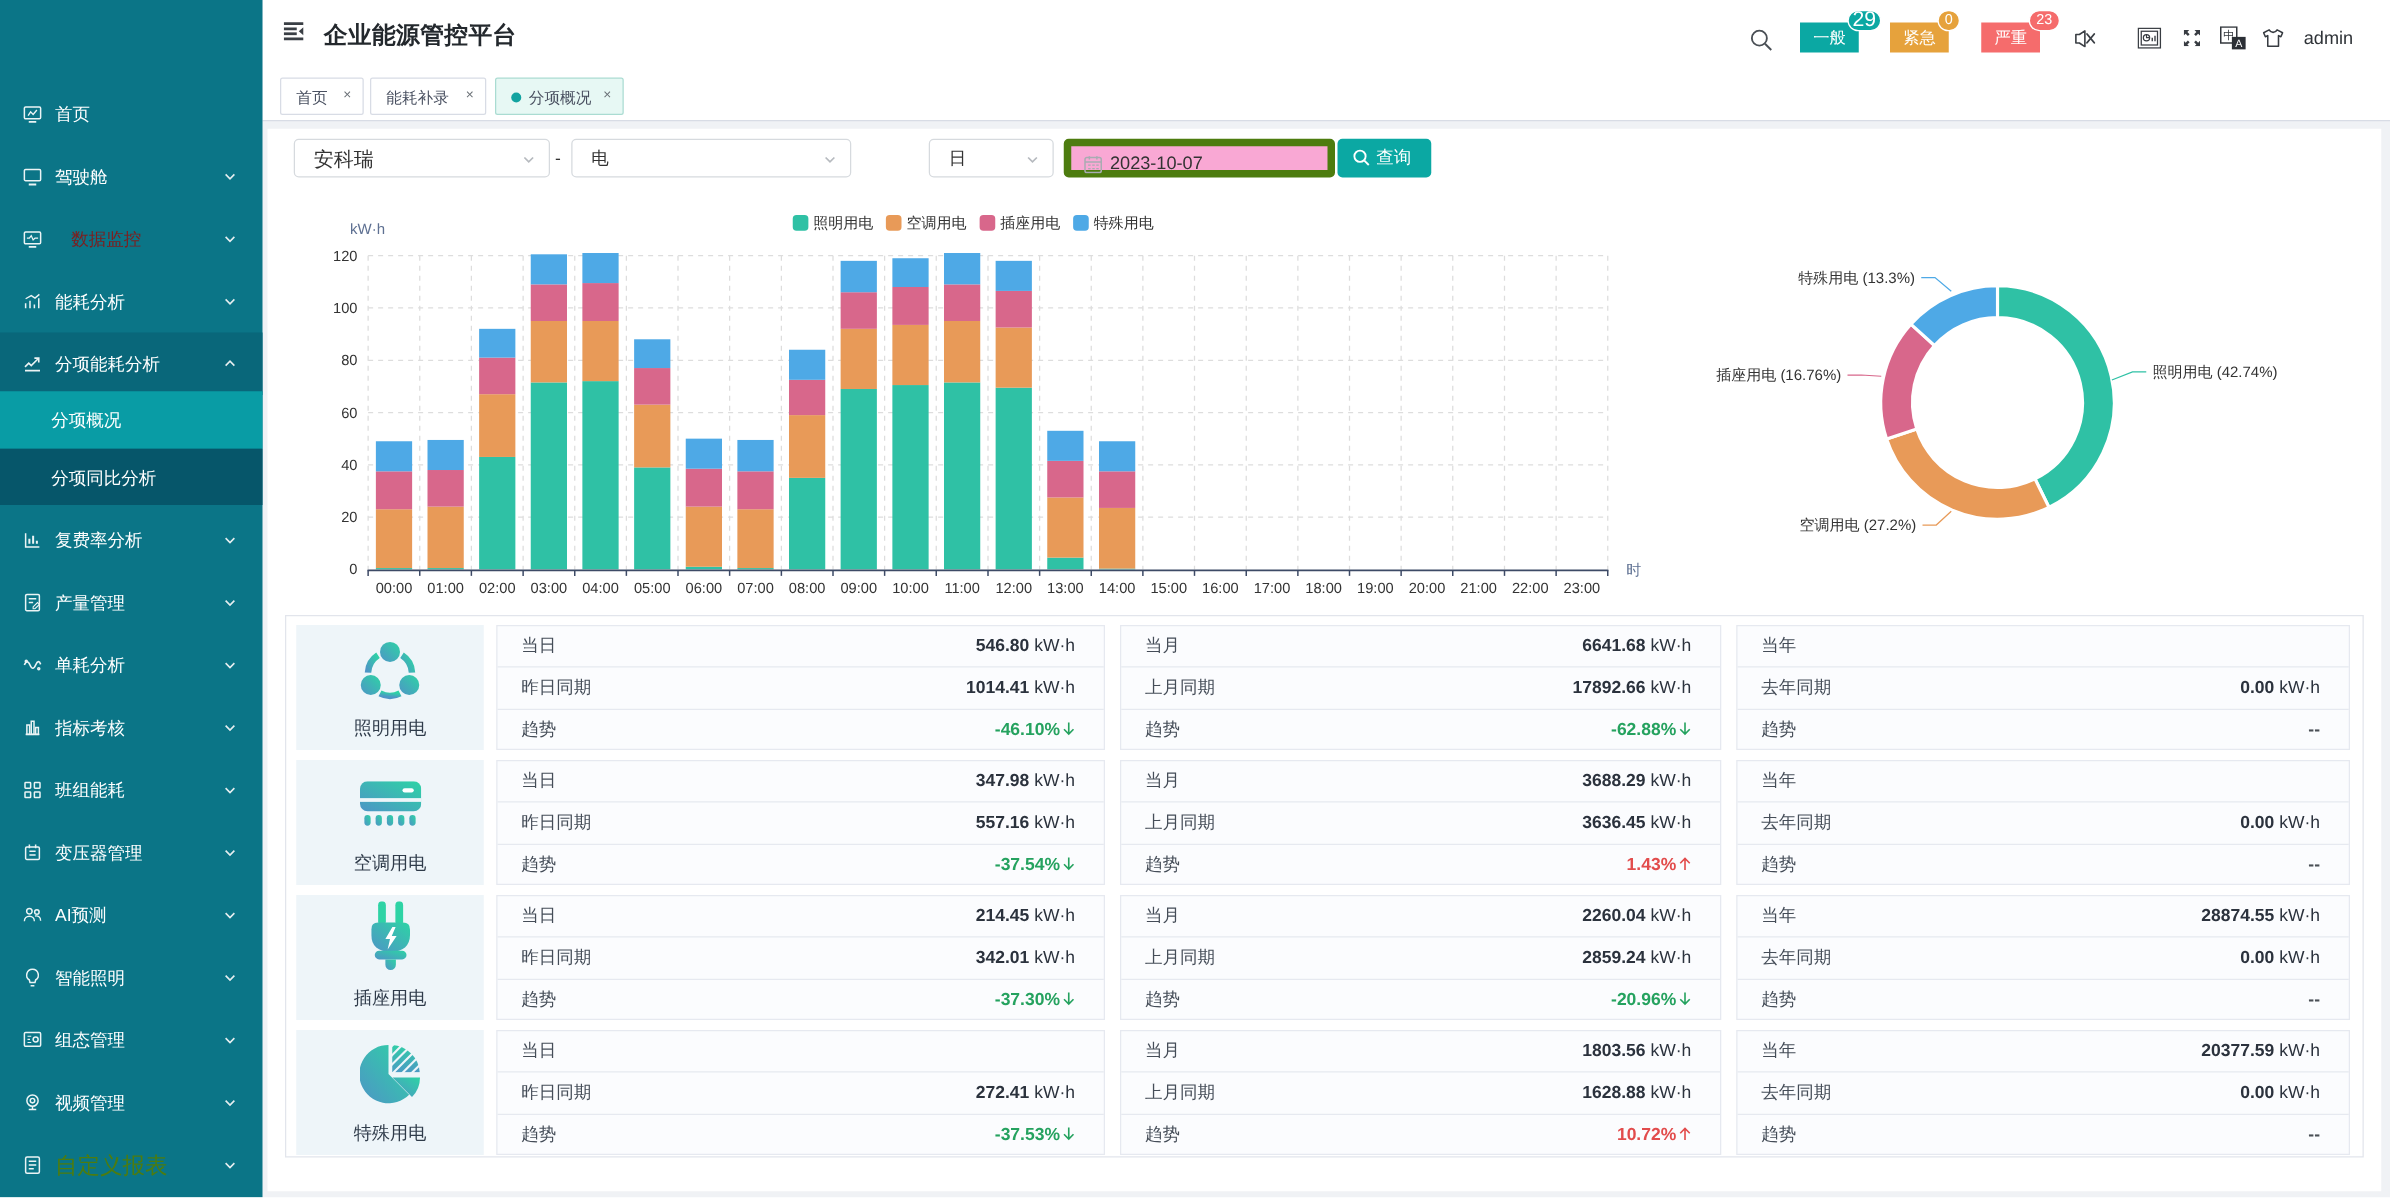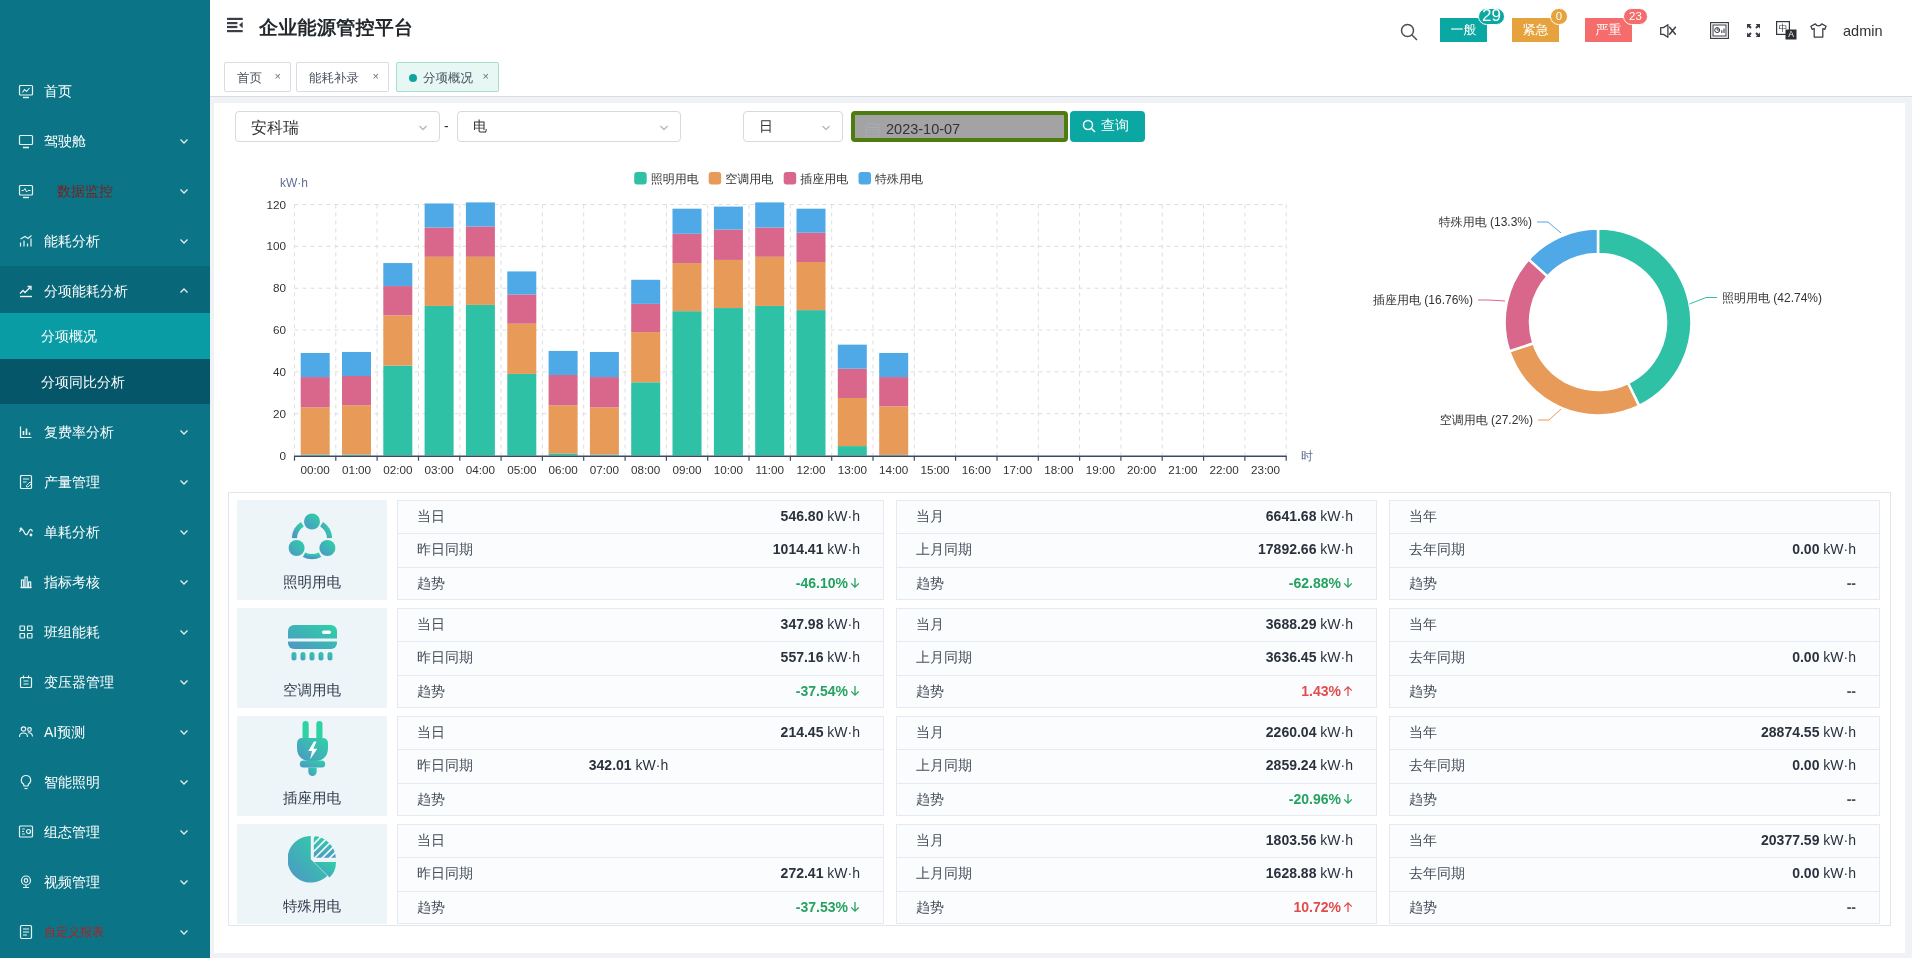--- a/index.html
+++ b/index.html
@@ -80,21 +80,21 @@
       <svg style="position:absolute;right:10px;top:10px" width="12" height="12" viewBox="0 0 12 12" fill="none" stroke="#b6babf" stroke-width="1.4">
         <path d="M2.5 4 L6 7.5 L9.5 4"></path>
       </svg>
     </div>
 <div style="position:absolute;left:743px;top:111px;width:100px;height:31px;background:#fff;border:1px solid #d6dade;border-radius:4px;box-sizing:border-box">
       <span style="position:absolute;left:15px;top:6px;font-size:14px;color:#333">日</span>
       <svg style="position:absolute;right:10px;top:10px" width="12" height="12" viewBox="0 0 12 12" fill="none" stroke="#b6babf" stroke-width="1.4">
         <path d="M2.5 4 L6 7.5 L9.5 4"></path>
       </svg>
     </div>
-<div style="position:absolute;left:851px;top:111px;width:217px;height:31px;background:#a3a3a3;border:4px solid #4d7c0f;border-radius:4px;box-sizing:border-box">
+<div style="position:absolute;left:851px;top:111px;width:217px;height:31px;background:#f9a8d4;border:6px solid #4d7c0f;border-radius:4px;box-sizing:border-box">
       <svg style="position:absolute;left:10px;top:7px" width="15" height="15" viewBox="0 0 15 15" fill="none" stroke="#a8acb2" stroke-width="1.2">
         <rect x="1" y="2" width="13" height="12" rx="1.5"></rect>
         <path d="M1 5.5 h13 M4.5 1 v2.5 M10.5 1 v2.5"></path>
         <path d="M3.5 8 h2 M6.8 8 h2 M10 8 h2 M3.5 10.8 h2 M6.8 10.8 h2 M10 10.8 h2" stroke-width="1"></path>
       </svg>
       <span style="position:absolute;left:31px;top:6px;font-size:14.5px;color:#333">2023-10-07</span>
     </div>
 <div style="position:absolute;left:1070px;top:111px;width:75px;height:31px;background:#0ba8a3;border-radius:4px">
       <svg style="position:absolute;left:12px;top:8px" width="14" height="14" viewBox="0 0 14 14" fill="none" stroke="#fff" stroke-width="1.5">
         <circle cx="6" cy="6" r="4.5"></circle>
@@ -213,23 +213,26 @@
       <path d="M0 22.5 Q0 17 5.5 17 H25.5 Q31 17 31 22.5 V27 C31 35.5 25.5 40.5 15.5 40.5 C5.5 40.5 0 35.5 0 27 Z" fill="url(#tg2)"></path>
       <rect x="2.8" y="39.5" width="25.4" height="7" rx="3.5" fill="url(#tg2)"></rect>
       <path d="M11.3 46.5 h8.4 v4.3 a4.2 4.2 0 0 1 -8.4 0 z" fill="url(#tg2)"></path>
       <path d="M16.9 20.5 l-5.6 9.6 h3.7 l-1.9 8.4 7.2-10.8 h-3.9 l3.1-7.2 z" fill="#fff"></path>
     </svg>
 <div style="position:absolute;left:397px;top:716px;width:487px;height:100px;border:1px solid #e6e9f0;background:#fbfcfe;box-sizing:border-box"></div>
 <div style="position:absolute;left:417px;top:724.0px;font-size:14px;color:#454d58">当日</div>
 <div style="position:absolute;left:397px;top:724.0px;width:463px;text-align:right;font-size:14px;color:#2b323d"><b>214.45</b> kW·h</div>
 <div style="position:absolute;left:398px;top:749.3px;width:485px;height:1px;background:#e6e9f0"></div>
 <div style="position:absolute;left:417px;top:757.3px;font-size:14px;color:#454d58">昨日同期</div>
-<div style="position:absolute;left:397px;top:757.3px;width:463px;text-align:center;font-size:14px;color:#2b323d"><b>342.01</b> kW·h</div>
+<div style="position:absolute;left:397px;top:757.3px;width:463px;text-align:right;font-size:14px;color:#2b323d"><b>342.01</b> kW·h</div>
 <div style="position:absolute;left:398px;top:782.6px;width:485px;height:1px;background:#e6e9f0"></div>
 <div style="position:absolute;left:417px;top:790.6px;font-size:14px;color:#454d58">趋势</div>
+<div style="position:absolute;left:397px;top:790.6px;width:463px;text-align:right;font-size:14px;color:#25a25f"><b>-37.30%</b><svg width="10" height="12" viewBox="0 0 10 12" style="margin-left:2px;vertical-align:-1px">
+        <path d="M5 1 V10 M1.2 6.4 L5 10.2 L8.8 6.4" stroke="#25a25f" stroke-width="1.3" fill="none"></path>
+      </svg></div>
 <div style="position:absolute;left:896px;top:716px;width:481px;height:100px;border:1px solid #e6e9f0;background:#fbfcfe;box-sizing:border-box"></div>
 <div style="position:absolute;left:916px;top:724.0px;font-size:14px;color:#454d58">当月</div>
 <div style="position:absolute;left:896px;top:724.0px;width:457px;text-align:right;font-size:14px;color:#2b323d"><b>2260.04</b> kW·h</div>
 <div style="position:absolute;left:897px;top:749.3px;width:479px;height:1px;background:#e6e9f0"></div>
 <div style="position:absolute;left:916px;top:757.3px;font-size:14px;color:#454d58">上月同期</div>
 <div style="position:absolute;left:896px;top:757.3px;width:457px;text-align:right;font-size:14px;color:#2b323d"><b>2859.24</b> kW·h</div>
 <div style="position:absolute;left:897px;top:782.6px;width:479px;height:1px;background:#e6e9f0"></div>
 <div style="position:absolute;left:916px;top:790.6px;font-size:14px;color:#454d58">趋势</div>
 <div style="position:absolute;left:896px;top:790.6px;width:457px;text-align:right;font-size:14px;color:#25a25f"><b>-20.96%</b><svg width="10" height="12" viewBox="0 0 10 12" style="margin-left:2px;vertical-align:-1px">
         <path d="M5 1 V10 M1.2 6.4 L5 10.2 L8.8 6.4" stroke="#25a25f" stroke-width="1.3" fill="none"></path>
@@ -446,21 +449,21 @@
       </svg></div>
 <div style="position:absolute;left:44px;top:872px;font-size:14px;color:#fff;line-height:20px">视频管理</div>
 <svg style="position:absolute;left:178px;top:876px;transform:rotate(0deg)" width="12" height="12" viewBox="0 0 12 12" fill="none" stroke="#e6eef0" stroke-width="1.3">
       <path d="M2.5 4.5 L6 8 L9.5 4.5"></path>
     </svg>
 
 <div style="position:absolute;left:18px;top:924px;width:16px;height:16px;opacity:.92"><svg width="16" height="16" viewBox="0 0 16 16" fill="none" stroke="#fff" stroke-width="1.2">
         <rect x="2.5" y="1.5" width="11" height="13" rx="1.2"></rect>
         <path d="M5 5 h6 M5 8 h6 M5 11 h4"></path>
       </svg></div>
-<div style="position:absolute;left:44px;top:922px;font-size:12px;color:#b91c1c;line-height:20px">自定义报表</div>
+<div style="position:absolute;left:44px;top:922px;font-size:18px;color:#4d7c0f;line-height:20px">自定义报表</div>
 <svg style="position:absolute;left:178px;top:926px;transform:rotate(0deg)" width="12" height="12" viewBox="0 0 12 12" fill="none" stroke="#e6eef0" stroke-width="1.3">
       <path d="M2.5 4.5 L6 8 L9.5 4.5"></path>
     </svg>
 <div style="position:absolute;left:0;top:313px;width:210px;height:46px;background:#099ca5"></div>
 <div style="position:absolute;left:0;top:359px;width:210px;height:45px;background:#06566a"></div>
 <div style="position:absolute;left:41px;top:326px;font-size:14px;color:#fff;line-height:20px">分项概况</div>
 <div style="position:absolute;left:41px;top:372px;font-size:14px;color:#fff;line-height:20px">分项同比分析</div>
 <svg style="position:absolute;left:0;top:0;pointer-events:none" width="1912" height="958" viewBox="0 0 1912 958" font-family="Liberation Sans, sans-serif">
 <line x1="294.5" y1="413.7" x2="1286.2" y2="413.7" stroke="#dddddd" stroke-width="1" stroke-dasharray="4 4"></line>
 <line x1="294.5" y1="371.8" x2="1286.2" y2="371.8" stroke="#dddddd" stroke-width="1" stroke-dasharray="4 4"></line>

